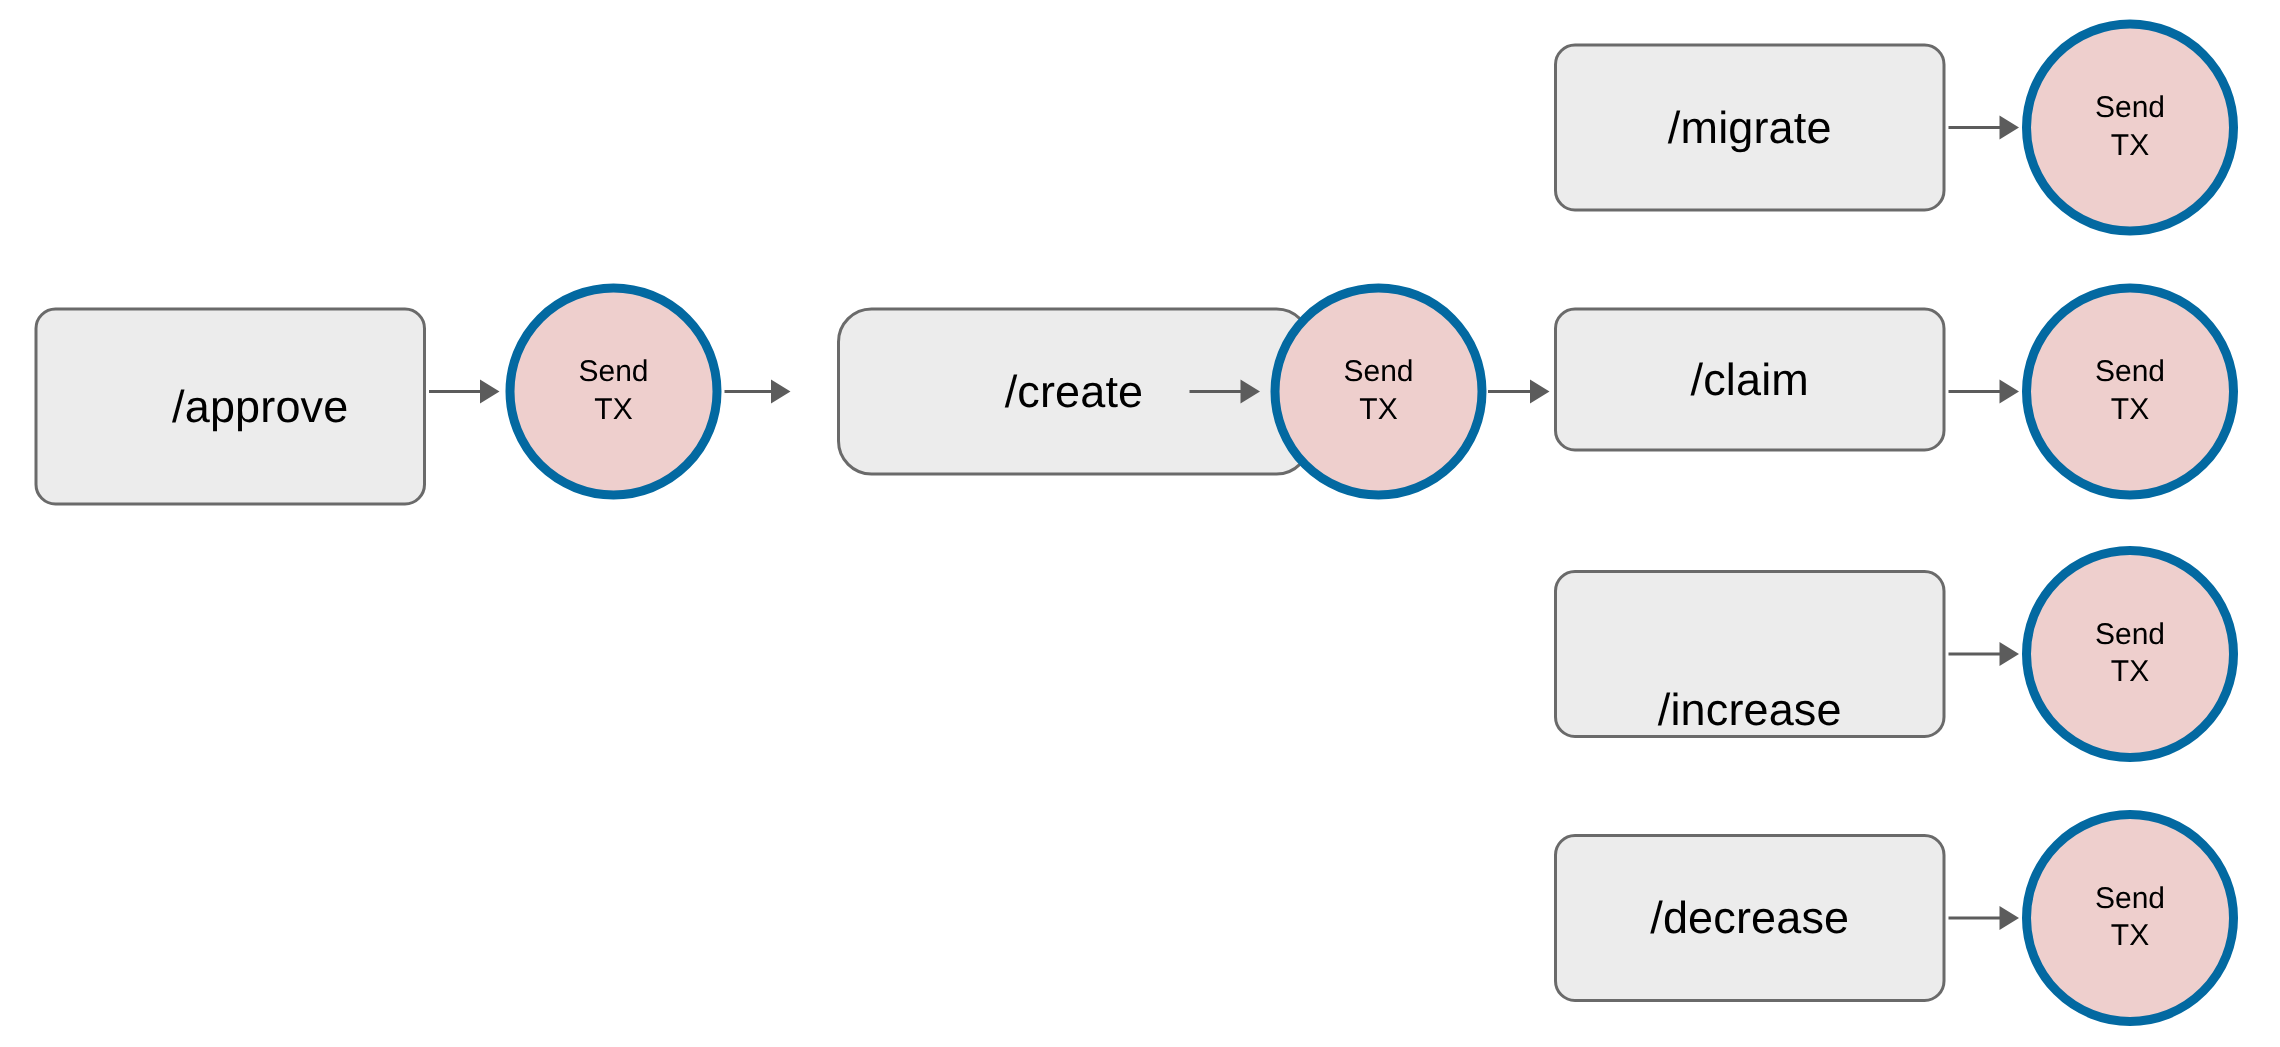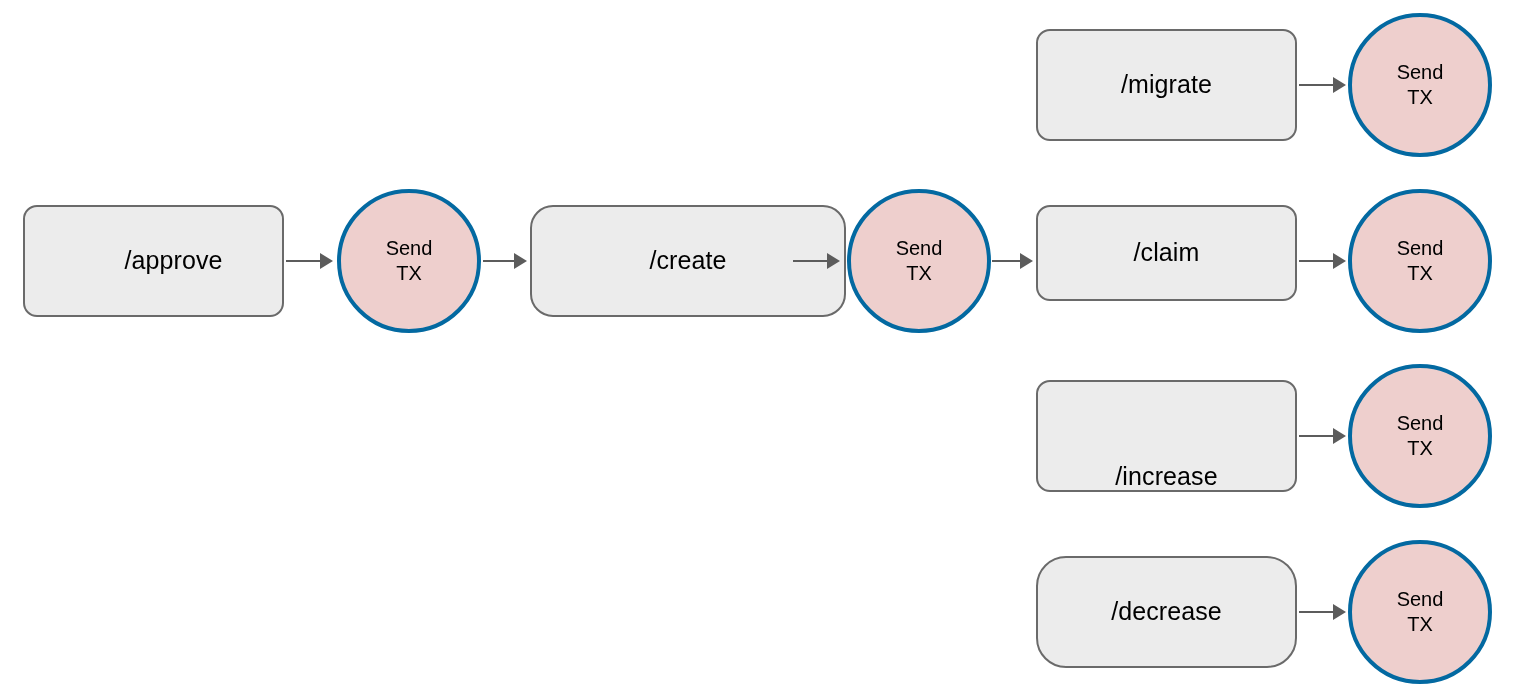--- a/index.html
+++ b/index.html
@@ -23,27 +23,27 @@
     display: flex;
     align-items: center;
     justify-content: center;
     text-align: center;
     color: #000000;
   }
   .node-box {
     background: #ececec;
     border: 2px solid #6a6a6a;
     border-radius: 14px;
-    font-size: 25px;
+    font-size: 30px;
     line-height: 1.1;
     letter-spacing: 0.1px;
   }
   .node-circle {
     background: #eecfcd;
-    border: 4px solid #0369a1;
+    border: 6px solid #0369a1;
     border-radius: 50%;
     font-size: 20px;
     line-height: 1.25;
   }
   .node-circle .label-line {
     display: block;
   }
   .edge {
     position: absolute;
     height: 2px;
@@ -70,38 +70,38 @@
   <div class="edge" style="left:1299px; top:84px; width:36px;"></div>
   <div class="arrowhead" style="left:1333px; top:77px;"></div>
 
   <div class="node node-circle" style="left:1348px; top:13px; width:144px; height:144px;">
     <span>
       <span class="label-line">Send</span>
       <span class="label-line">TX</span>
     </span>
   </div>
 
-  <div class="node node-box" style="left:23px; top:205px; width:261px; height:112px;padding-left:40px;">
+  <div class="node node-box" style="left:23px; top:205px; width:261px; height:132px;padding-left:40px;">
     <span>/approve</span>
   </div>
 
   <div class="edge" style="left:286px; top:260px; width:36px;"></div>
   <div class="arrowhead" style="left:320px; top:253px;"></div>
 
   <div class="node node-circle" style="left:337px; top:189px; width:144px; height:144px;">
     <span>
       <span class="label-line">Send</span>
       <span class="label-line">TX</span>
     </span>
   </div>
 
   <div class="edge" style="left:483px; top:260px; width:31px;"></div>
   <div class="arrowhead" style="left:514px; top:253px;"></div>
 
-  <div class="node node-box" style="left:530px; top:205px; width:316px; height:112px;border-radius:23px;">
+  <div class="node node-box" style="left:558px; top:205px; width:316px; height:112px;border-radius:23px;">
     <span>/create</span>
   </div>
 
   <div class="edge" style="left:793px; top:260px; width:36px;"></div>
   <div class="arrowhead" style="left:827px; top:253px;"></div>
 
   <div class="node node-circle" style="left:847px; top:189px; width:144px; height:144px;">
     <span>
       <span class="label-line">Send</span>
       <span class="label-line">TX</span>
@@ -132,21 +132,21 @@
   <div class="edge" style="left:1299px; top:435px; width:36px;"></div>
   <div class="arrowhead" style="left:1333px; top:428px;"></div>
 
   <div class="node node-circle" style="left:1348px; top:364px; width:144px; height:144px;">
     <span>
       <span class="label-line">Send</span>
       <span class="label-line">TX</span>
     </span>
   </div>
 
-  <div class="node node-box" style="left:1036px; top:556px; width:261px; height:112px;border-radius:30px;">
+  <div class="node node-box" style="left:1036px; top:556px; width:261px; height:112px;">
     <span>/decrease</span>
   </div>
 
   <div class="edge" style="left:1299px; top:611px; width:36px;"></div>
   <div class="arrowhead" style="left:1333px; top:604px;"></div>
 
   <div class="node node-circle" style="left:1348px; top:540px; width:144px; height:144px;">
     <span>
       <span class="label-line">Send</span>
       <span class="label-line">TX</span>

